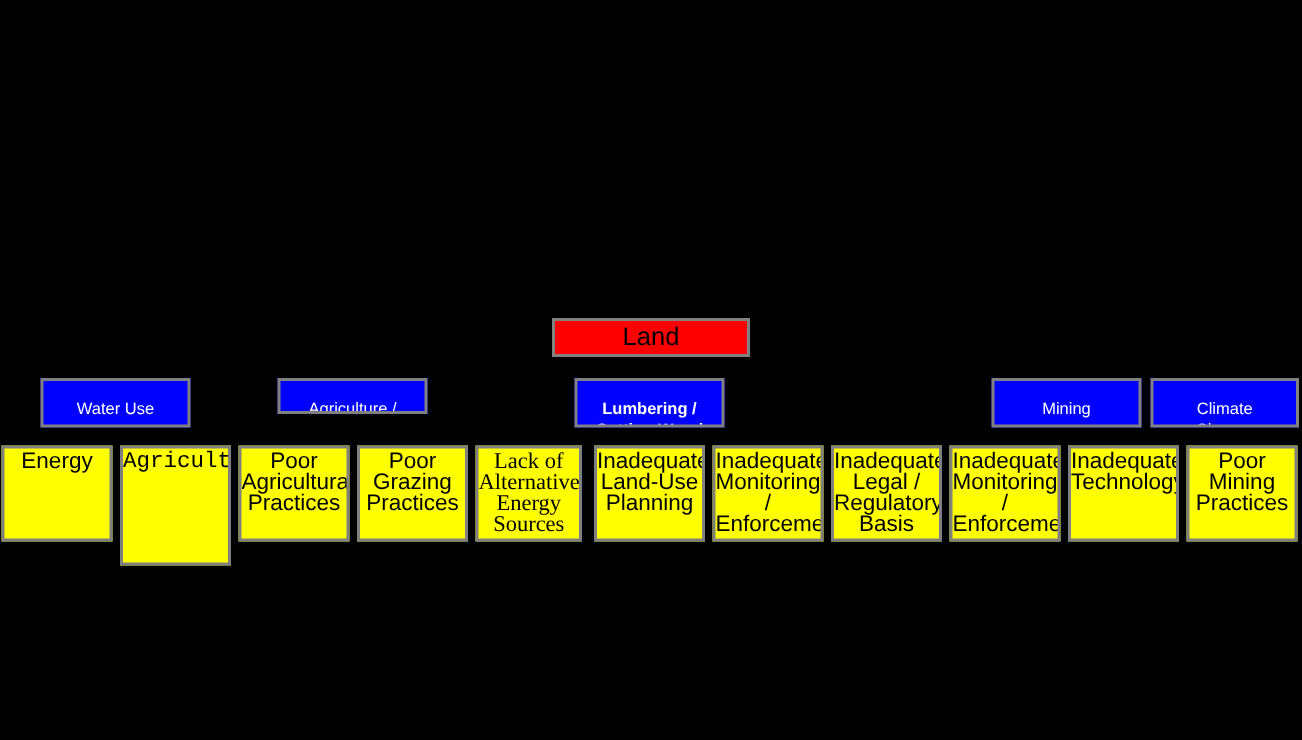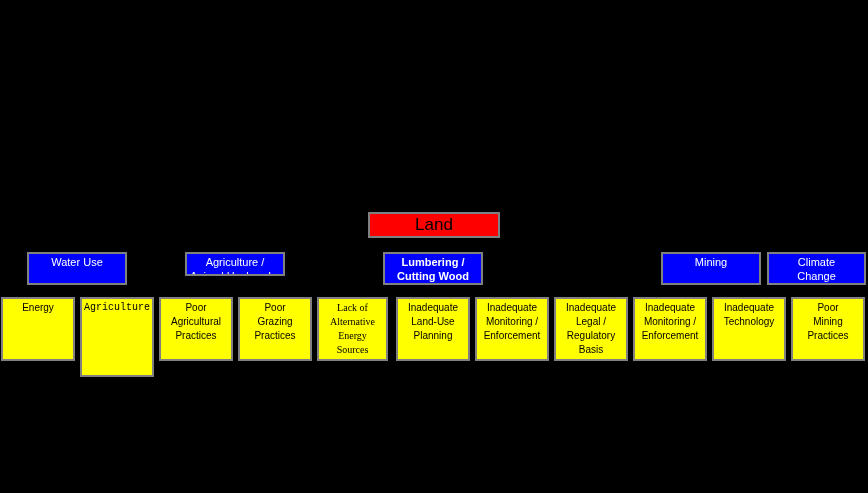--- a/index.html
+++ b/index.html
@@ -26,26 +26,26 @@
     background: var(--root-fill, #FF0000);
     color: var(--dark-text, #000000);
     font-size: 17px;
     line-height: 21px;
   }
   .cause-box {
     background: var(--cause-fill, #0000FF);
     color: var(--cause-text, #FFFFFF);
     font-size: 11px;
     line-height: 14px;
-    padding-top: 1px;
+    padding-top: 12px;
   }
   .sub-box {
     background: var(--sub-fill, #FFFF00);
     color: var(--dark-text, #000000);
-    font-size: 10px;
+    font-size: 15px;
     line-height: 14px;
     padding-top: 2px;
   }
 </style>
 </head>
 <body>
 
 <div class="stage">
   <div class="box root-box" style="left: 368px; top: 212px; width: 132px; height: 26px;">Land Degradation</div>
   <div>

